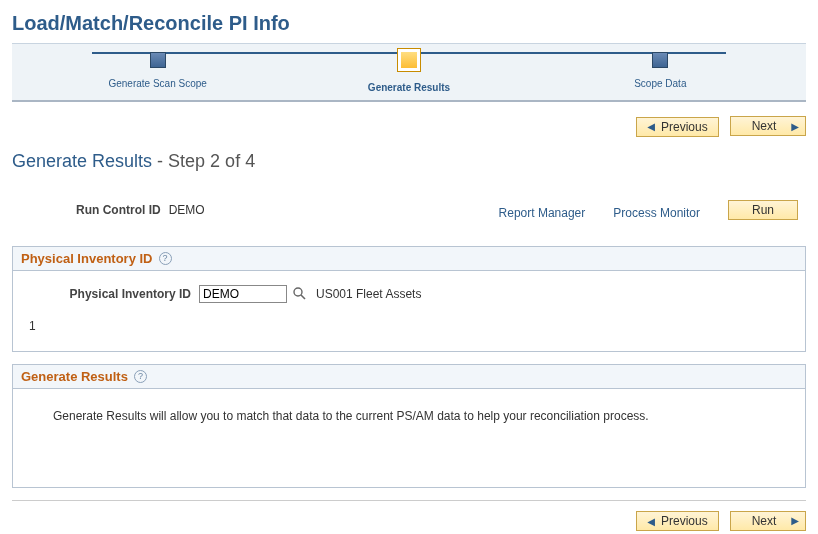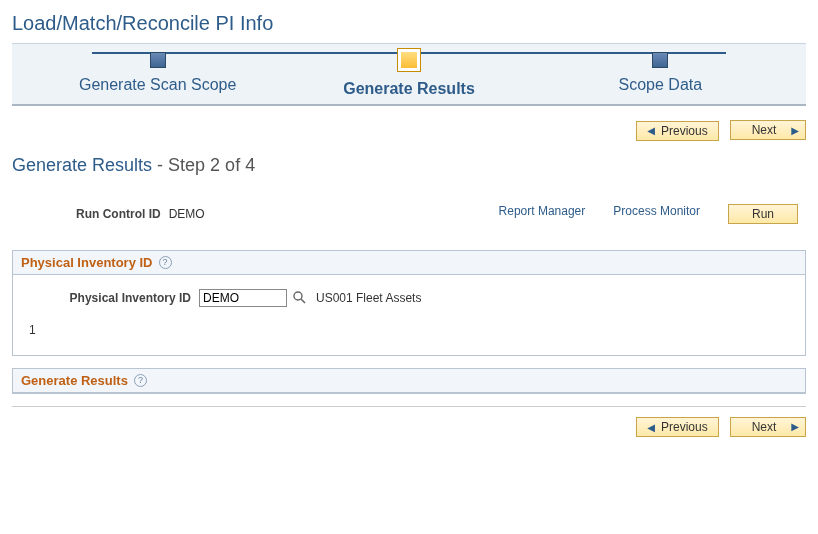--- a/index.html
+++ b/index.html
@@ -8,21 +8,21 @@
     padding: 12px;
     font-family: Arial, Helvetica, sans-serif;
     font-size: 12px;
     color: #333;
     background: #fff;
     width: 818px;
   }
   .page-title {
     color: #2e5c8a;
     font-size: 20px;
-    font-weight: normal;
+    font-weight: bold;
     margin: 0 0 8px 0;
   }
   .train-stop-bar {
     background: #eef3f7;
     border-top: 1px solid #c8d4e0;
     border-bottom: 2px solid #aab6c4;
     padding: 8px 0 6px 0;
     position: relative;
     margin-bottom: 14px;
   }
@@ -57,21 +57,21 @@
   .train-box.current {
     width: 24px;
     height: 24px;
     margin-top: -4px;
     background: linear-gradient(to bottom, #ffe490, #fcb726);
     border: 1px solid #c78b00;
     box-shadow: inset 0 0 0 3px #fff;
   }
   .train-label {
     color: #2e5c8a;
-    font-size: 16px;
+    font-size: 10px;
     cursor: pointer;
   }
   .train-label.current { font-weight: bold; }
   .nav-row {
     text-align: right;
     margin-bottom: 10px;
     padding-bottom: 4px;
   }
   .nav-row.bottom {
     border-top: 1px solid #ccc;
@@ -108,21 +108,21 @@
   }
   .step-title .suffix { color: #555; font-weight: normal; }
   .run-row {
     display: flex;
     align-items: center;
     margin-bottom: 26px;
     padding-left: 48px;
   }
   .run-label { font-weight: bold; color: #444; margin-right: 8px; margin-left: 16px; }
   .run-val { color: #333; }
-  .run-links { margin-left: auto; display: flex; align-items: flex-start; gap: 28px; padding-right: 8px;}
+  .run-links { margin-left: auto; display: flex; align-items: flex-end; gap: 28px; padding-right: 8px;}
   .link { color: #2e5c8a; cursor: pointer; }
   .btn.run { min-width: 70px; margin-left: 0;}
   .panel {
     border: 1px solid #b8c4d2;
     margin-bottom: 12px;
   }
   .panel-header {
     background: #f2f6fa;
     border-bottom: 1px solid #b8c4d2;
     padding: 4px 8px;
@@ -249,20 +249,23 @@
       <span class="readout" style="margin-right:14px">1</span>
     </div>
   </div>
 </div>
 
 <div class="panel">
   <div class="panel-header">
     <span class="panel-title">Generate Results</span>
     <span class="help-icon">?</span>
   </div>
+  <div class="panel-body">
+    <div class="desc-text">Generate Results will allow you to match that data to the current PS/AM data to help your reconciliation process.</div>
+  </div>
 </div>
 
 <div class="nav-row bottom">
   <button class="btn">
     <span class="arrow left">◀</span>
     <span>Previous</span>
   </button>
   <button class="btn next">
     <span>Next</span>
     <span class="arrow right">▶</span>

